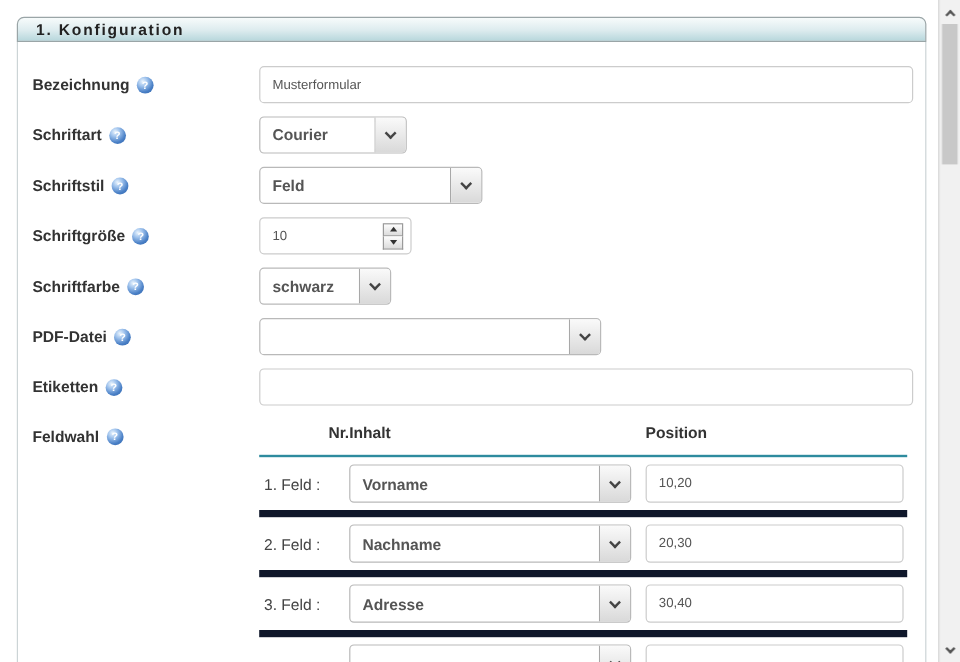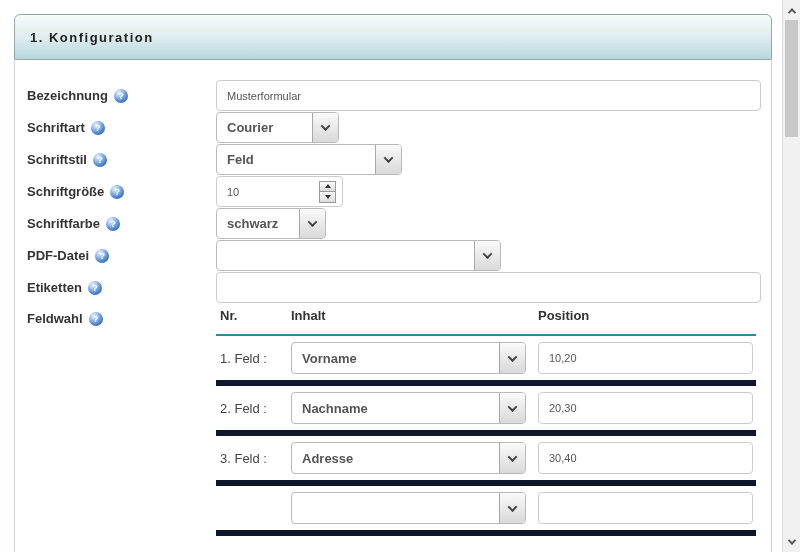--- a/index.html
+++ b/index.html
@@ -2,32 +2,32 @@
 <html><head>
 <meta charset="utf-8">
 <style>
   * { box-sizing: border-box; margin: 0; padding: 0; }
   html, body { width: 800px; height: 552px; overflow: hidden; background: #fff;
     font-family: "Liberation Sans", sans-serif; }
 
   
   .panel { position: absolute; left: 14px; top: 14px; width: 758px; }
   .panel-header {
-    height: 46px; display: flex; align-items: center; padding: 0 15px;
+    height: 21px; display: flex; align-items: center; padding: 0 15px;
     border: 1px solid #9aa5a7; border-radius: 6px 6px 0 0;
     background: linear-gradient(#f7fbfb 0%, #dcebee 55%, #b7d7dc 100%);
     font-size: 13px; font-weight: bold; letter-spacing: 1.5px; color: #222;
   }
   .panel-body {
     border-left: 1px solid #ccd4d6; border-right: 1px solid #ccd4d6;
     background: #fff; padding: 20px 0 40px 12px; min-height: 520px;
   }
 
   
-  .frow { display: flex; align-items: center; margin-bottom: 1px; }
+  .frow { display: flex; align-items: center; margin-bottom: 11px; }
   .frow.top-align { align-items: flex-start; }
   .flabel { width: 189px; display: flex; align-items: center;
     font-size: 13px; font-weight: bold; color: #333; flex-shrink: 0; }
   .frow.top-align .flabel { padding-top: 7px; }
   .flabel .txt { white-space: nowrap; }
 
   .help-icon { width: 14px; height: 14px; border-radius: 50%; margin-left: 6px;
     background: radial-gradient(circle at 35% 28%, #eaf4fd 0%, #9dc1ec 30%, #4a80c6 65%, #2a5fa8 100%);
     color: #fff; font-size: 9px; font-weight: bold; line-height: 14px;
     text-align: center; flex-shrink: 0; cursor: pointer; }
@@ -60,21 +60,21 @@
   .tri-up { width: 0; height: 0; border-left: 3px solid transparent;
     border-right: 3px solid transparent; border-bottom: 4px solid #333; }
   .tri-down { width: 0; height: 0; border-left: 3px solid transparent;
     border-right: 3px solid transparent; border-top: 4px solid #333; }
 
   
   .ftable { width: 540px; }
   .thead { display: flex; padding: 4px 0 11px 4px;
     border-bottom: 2px solid #2e8b9e;
     font-size: 13px; font-weight: bold; color: #333; }
-  .thead .c1 { width: 71px; }
+  .thead .c1 { width: 71px; text-align: right; }
   .thead .c2 { width: 247px; }
   .thead .c3 { flex: 1; }
   .trow { display: flex; align-items: center; padding: 6px 0;
     border-bottom: 6px solid #0f172a; }
   .trow .nr { width: 75px; padding-left: 4px; font-size: 13px; color: #444;
     flex-shrink: 0; }
   .trow .select { width: 235px; height: 32px; flex-shrink: 0; }
   .trow .pos-input { width: 215px; height: 32px; margin-left: 12px; }
 
   

